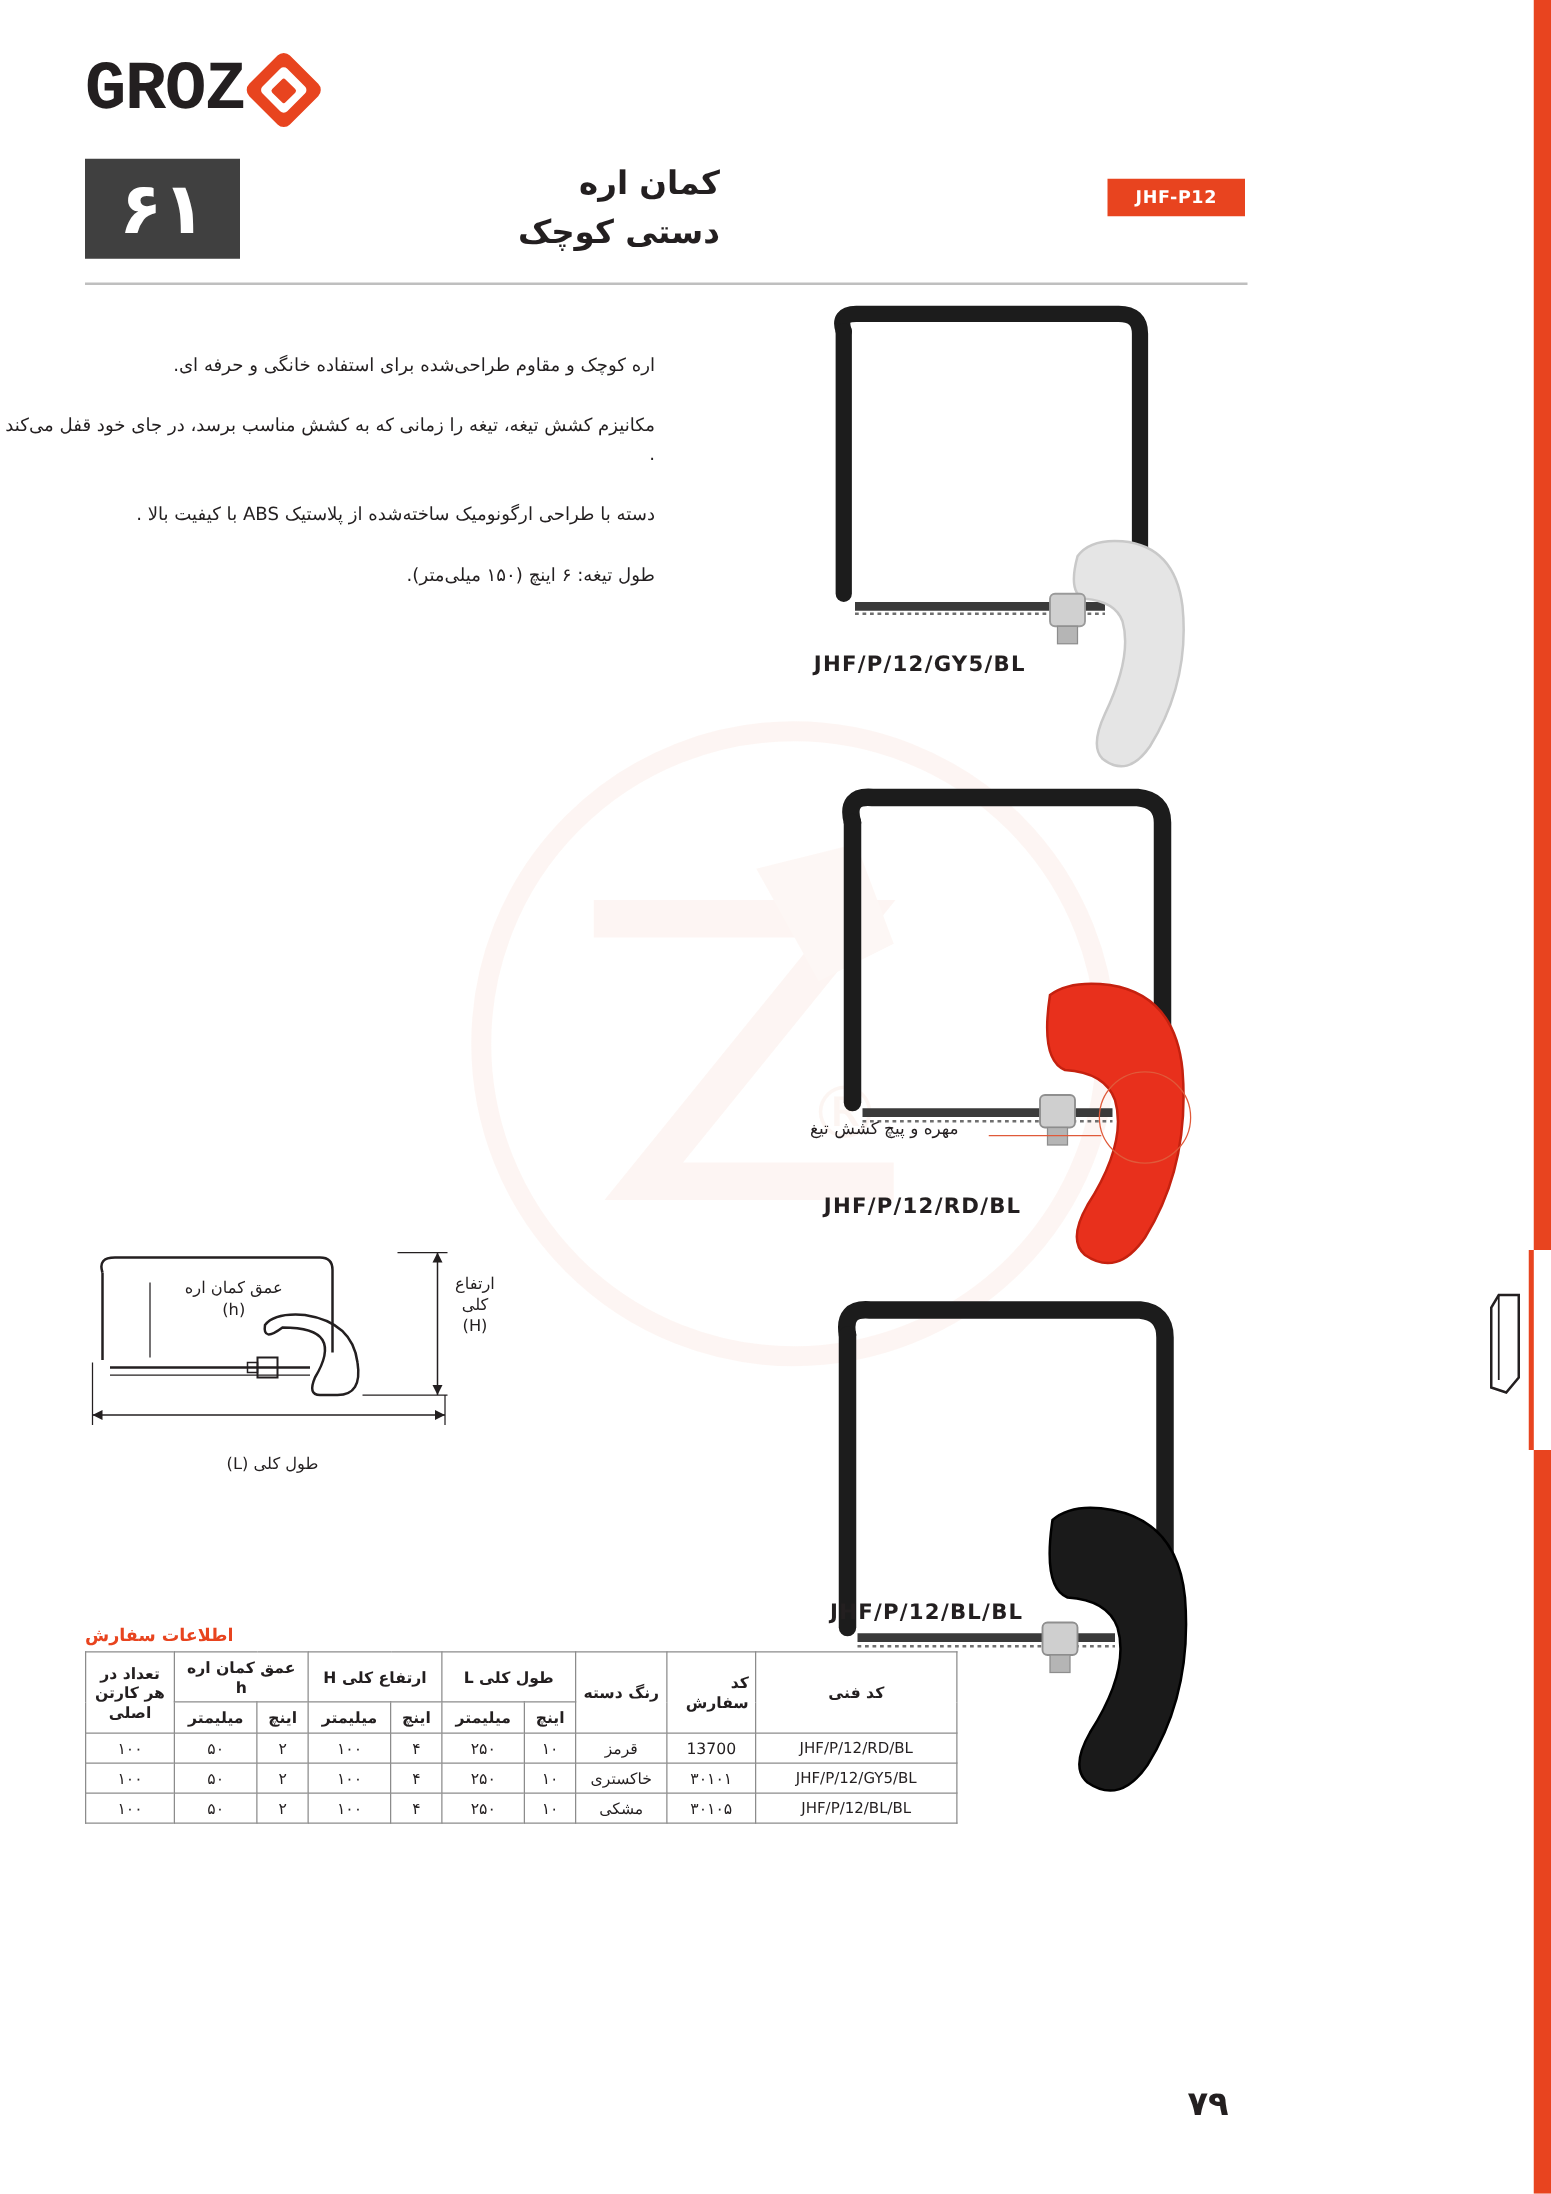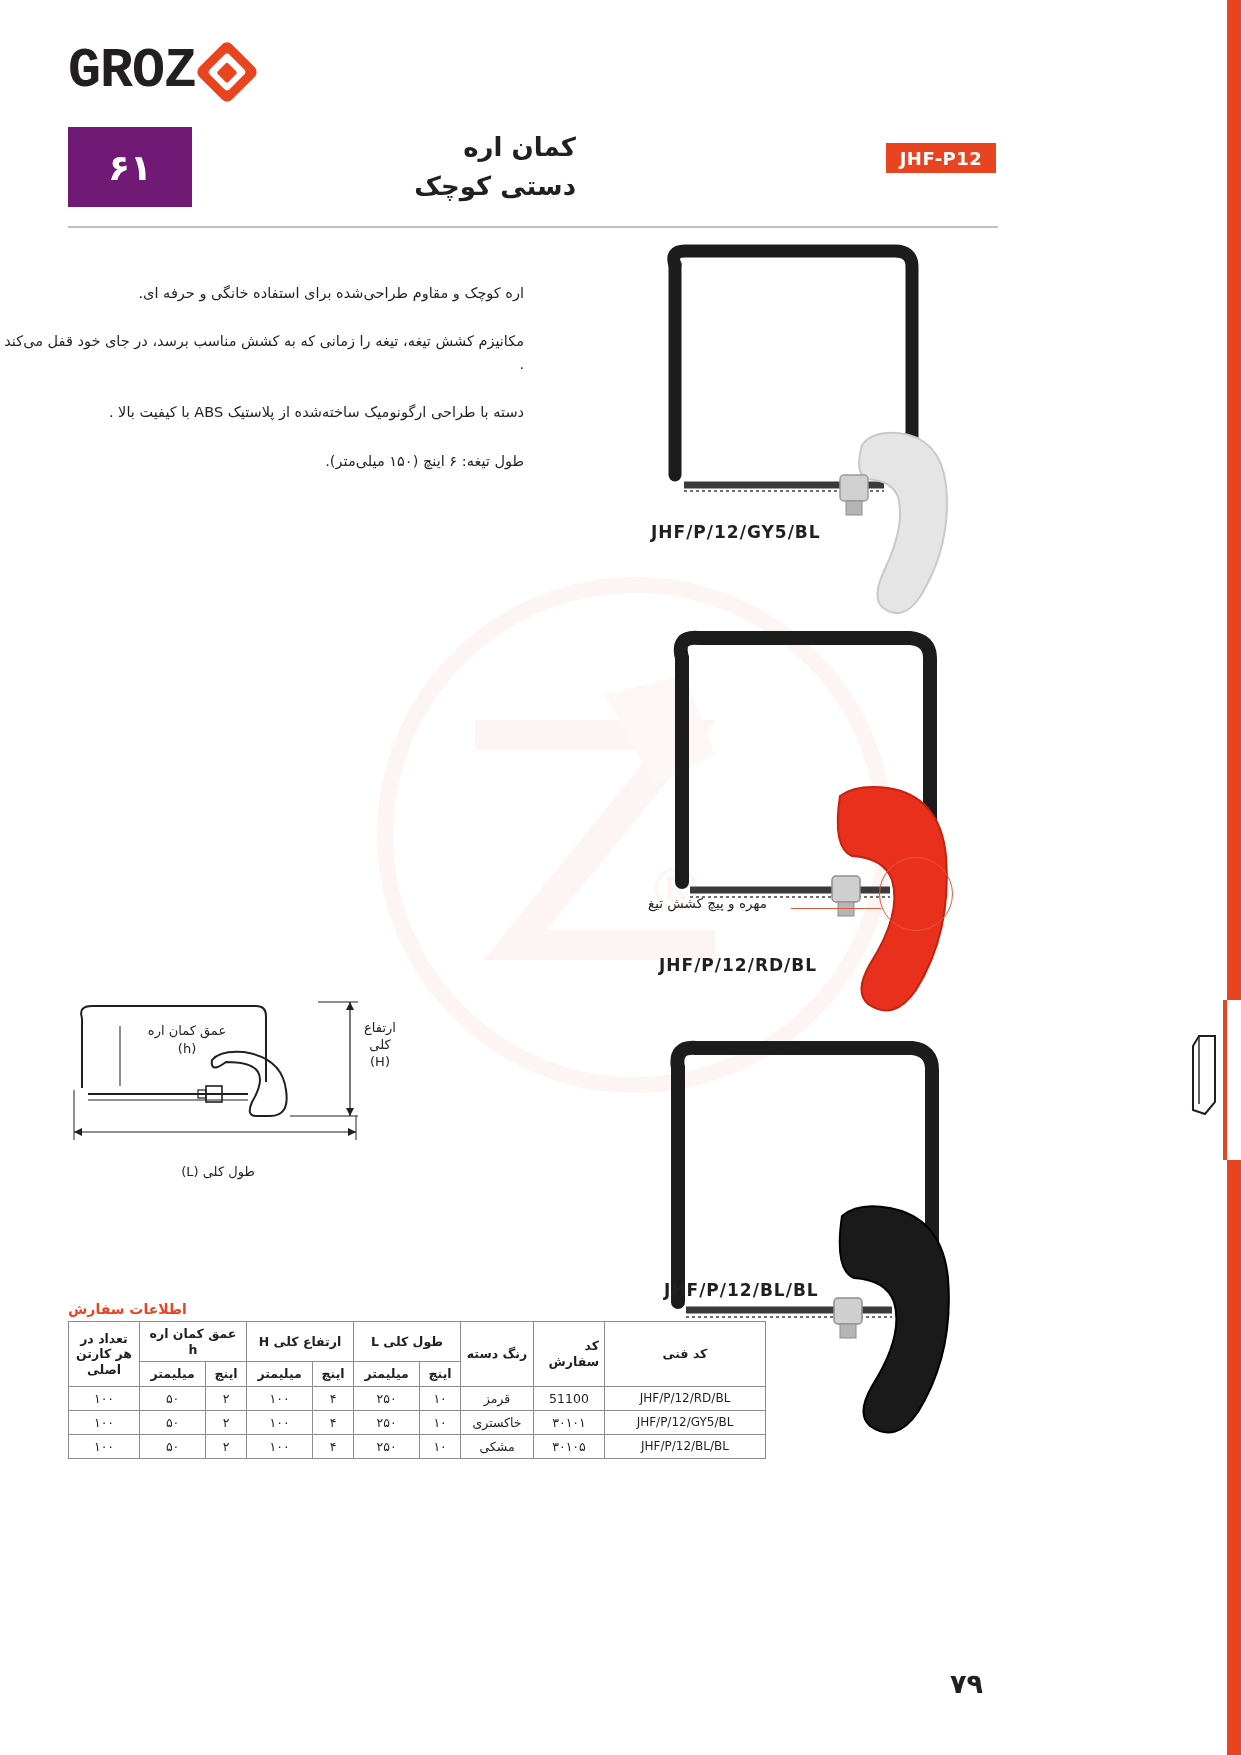--- a/index.html
+++ b/index.html
@@ -26,30 +26,30 @@
     background:#e8441f;z-index:3;border-radius:2px;
   }
   .logo-text{
     font-family:Liberation Mono, monospace;
     font-weight:bold;font-size:55px;letter-spacing:-1px;color:#231f20;
     line-height:1;margin-right:2px;
   }
 
   
   .num-box{
-    position:absolute;left:68px;top:127px;width:124px;height:80px;background:#701a75;
-    color:#fff;font-size:36px;font-weight:bold;display:flex;align-items:center;justify-content:center;
+    position:absolute;left:68px;top:127px;width:124px;height:80px;background:#404040;
+    color:#fff;font-size:57px;font-weight:bold;display:flex;align-items:center;justify-content:center;
   }
   .title-fa{
     position:absolute;left:196px;top:128px;width:380px;text-align:right;direction:rtl;
     font-size:26px;font-weight:bold;color:#231f20;line-height:1.5;
   }
   .code-badge{
     position:absolute;left:886px;top:143px;width:110px;height:30px;background:#e8441f;color:#fff;
-    font-size:18px;font-weight:bold;letter-spacing:.5px;display:flex;align-items:center;justify-content:center;
+    font-size:14px;font-weight:bold;letter-spacing:.5px;display:flex;align-items:center;justify-content:center;
     direction:ltr;
   }
   .hr-top{position:absolute;left:68px;top:226px;width:930px;height:2px;background:#bfbfbf;}
 
   
   .desc{
     position:absolute;right:717px;top:282px;width:520px;direction:rtl;text-align:right;
     font-size:14.5px;color:#231f20;line-height:1.55;
   }
   .desc p{margin:0 0 26px 0;}
@@ -226,21 +226,21 @@
       <th>میلیمتر</th>
       <th>اینچ</th>
       <th>میلیمتر</th>
       <th>اینچ</th>
       <th>میلیمتر</th>
     </tr>
   </thead>
   <tbody>
     <tr>
       <td class="code-cell">JHF/P/12/RD/BL</td>
-      <td>51100</td>
+      <td>13700</td>
       <td>قرمز</td>
       <td>۱۰</td>
       <td>۲۵۰</td>
       <td>۴</td>
       <td>۱۰۰</td>
       <td>۲</td>
       <td>۵۰</td>
       <td>۱۰۰</td>
     </tr>
     <tr>

